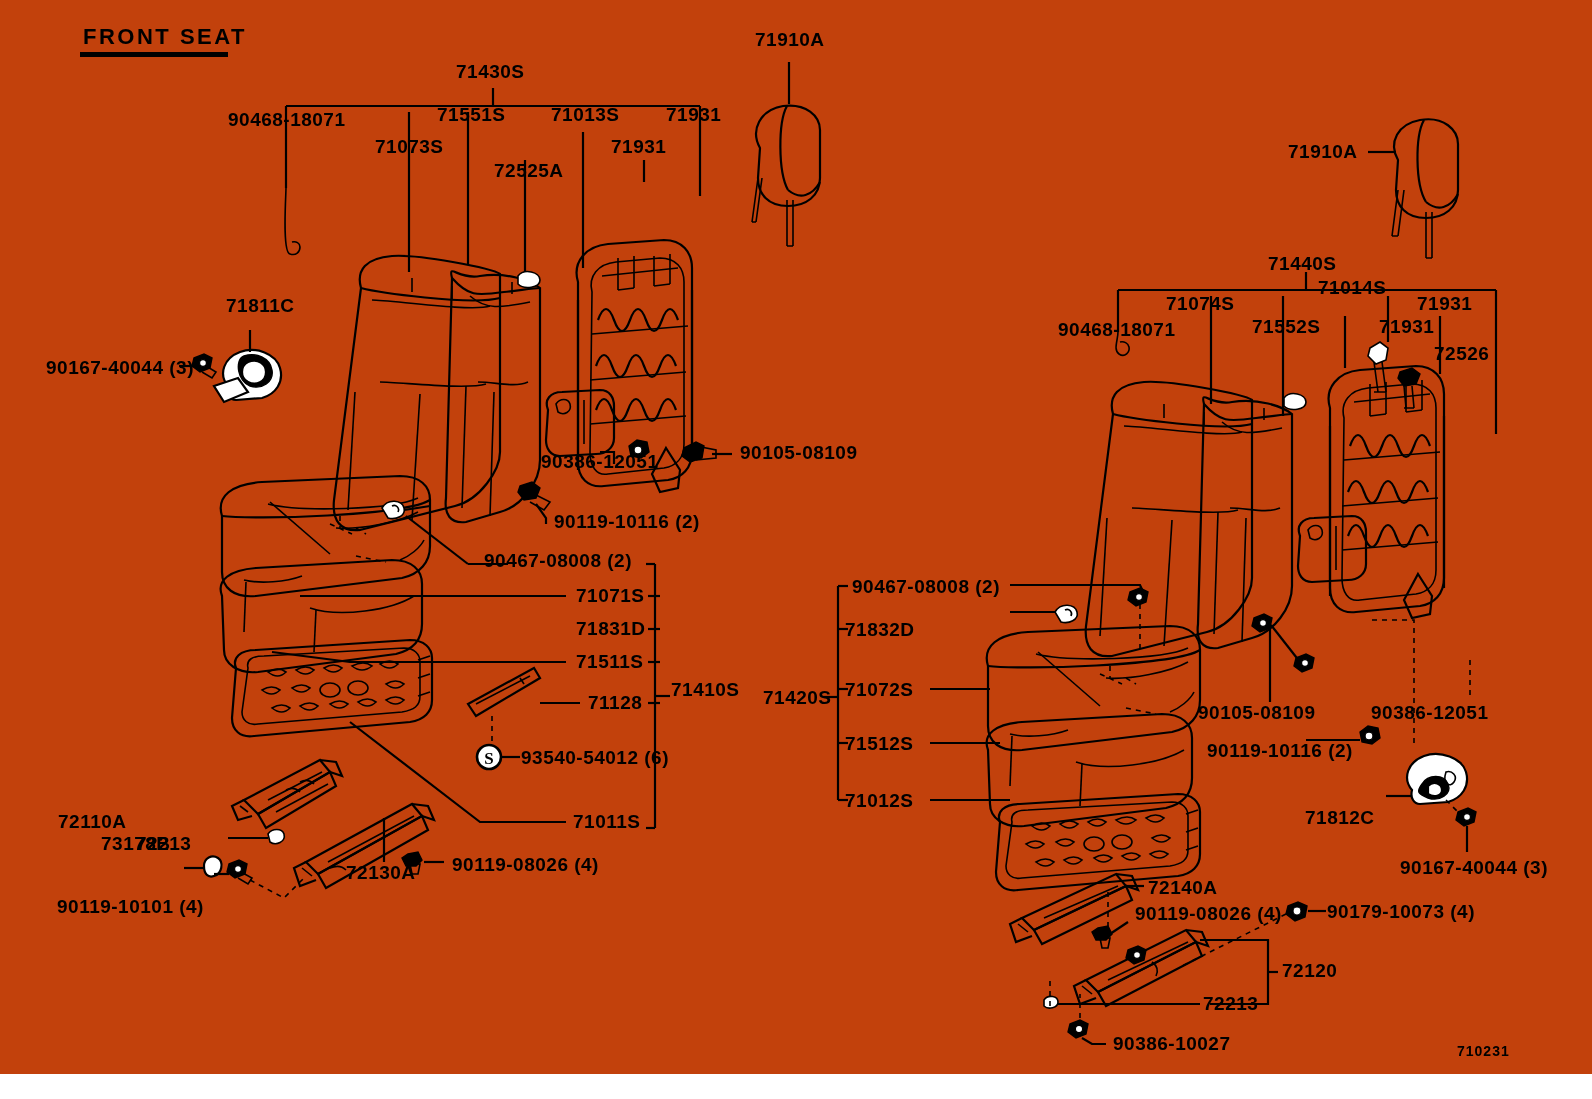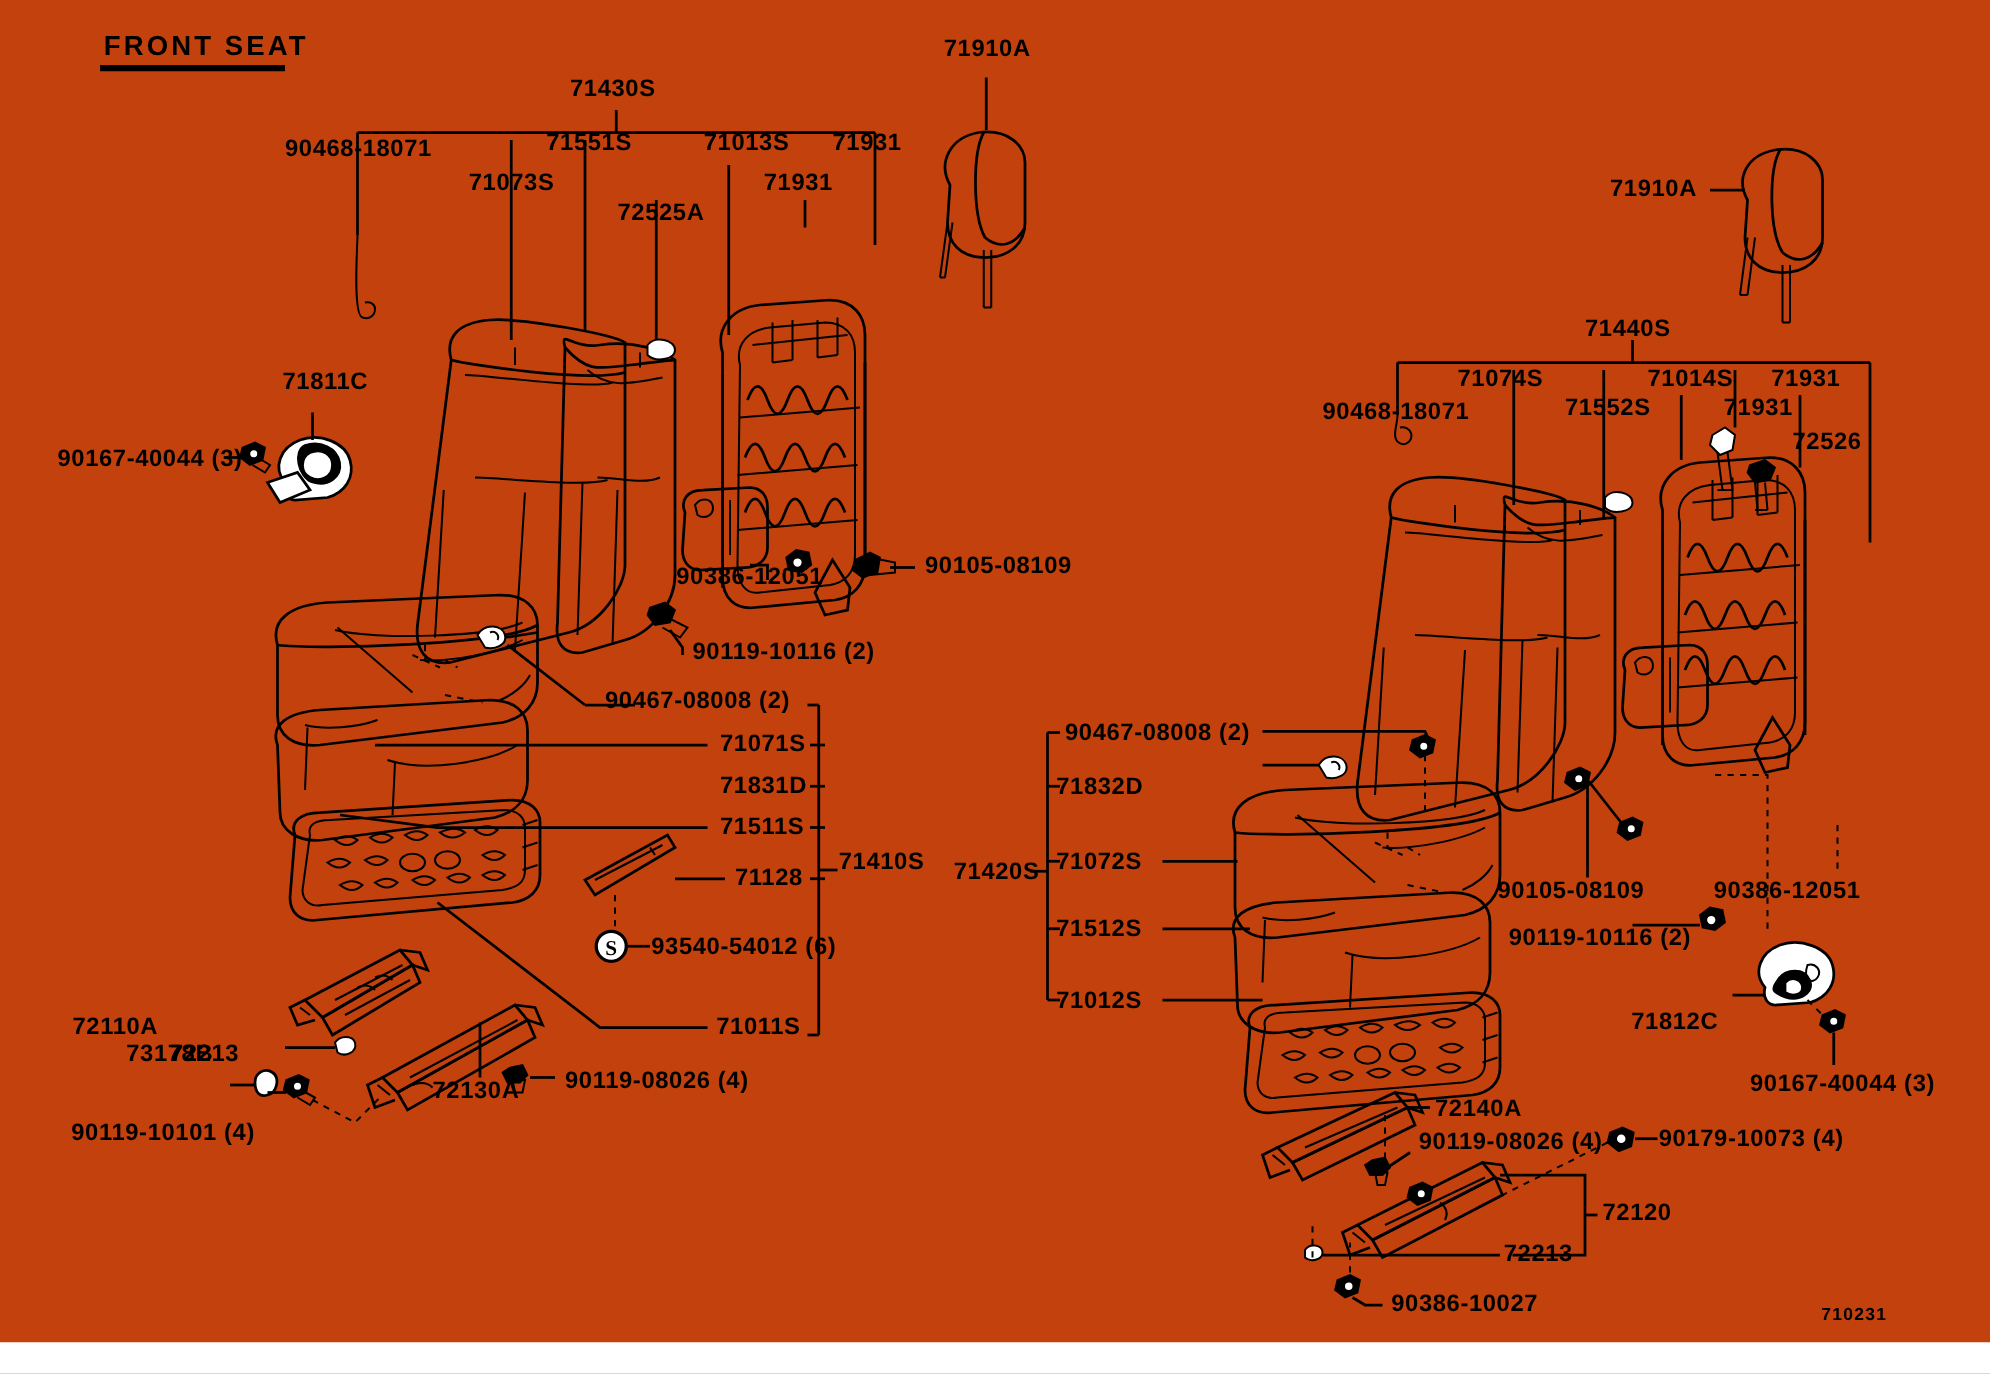--- a/index.html
+++ b/index.html
@@ -525,21 +525,21 @@
       <path class="ln-dash-s" d="M1286 914 L1182 966"></path>
     </g>
 
   </svg>
 
   <div class="lbl" style="left:228px; top:110px;">90468-18071</div>
   <div class="lbl" style="left:456px; top:62px;">71430S</div>
   <div class="lbl" style="left:375px; top:137px;">71073S</div>
   <div class="lbl" style="left:437px; top:105px;">71551S</div>
   <div class="lbl" style="left:494px; top:137px;margin-top:24px;">72525A</div>
-  <div class="lbl" style="left:551px; top:105px;margin-left:12px;">71013S</div>
+  <div class="lbl" style="left:551px; top:105px;">71013S</div>
   <div class="lbl" style="left:611px; top:137px;">71931</div>
   <div class="lbl" style="left:666px; top:105px;">71931</div>
 
   <div class="lbl" style="left:755px; top:30px;">71910A</div>
 
   <div class="lbl" style="left:226px; top:296px;">71811C</div>
   <div class="lbl" style="left:46px; top:358px;">90167-40044 (3)</div>
 
   <div class="lbl" style="left:541px; top:452px;">90386-12051</div>
   <div class="lbl" style="left:740px; top:443px;">90105-08109</div>
@@ -560,21 +560,21 @@
   <div class="lbl" style="left:57px; top:897px;">90119-10101 (4)</div>
   <div class="lbl" style="left:346px; top:863px;">72130A</div>
   <div class="lbl" style="left:452px; top:855px;">90119-08026 (4)</div>
 
   <div class="lbl" style="left:1288px; top:142px;">71910A</div>
 
   <div class="lbl" style="left:1268px; top:254px;">71440S</div>
   <div class="lbl" style="left:1058px; top:320px;">90468-18071</div>
   <div class="lbl" style="left:1166px; top:294px;">71074S</div>
   <div class="lbl" style="left:1252px; top:317px;">71552S</div>
-  <div class="lbl" style="left:1318px; top:294px;">71014S</div>
+  <div class="lbl" style="left:1318px; top:278px;">71014S</div>
   <div class="lbl" style="left:1379px; top:317px;">71931</div>
   <div class="lbl" style="left:1417px; top:294px;">71931</div>
   <div class="lbl" style="left:1434px; top:317px;margin-top:27px;">72526</div>
 
   <div class="lbl" style="left:852px; top:577px;">90467-08008 (2)</div>
   <div class="lbl" style="left:845px; top:620px;">71832D</div>
   <div class="lbl" style="left:845px; top:680px;">71072S</div>
   <div class="lbl" style="left:845px; top:734px;">71512S</div>
   <div class="lbl" style="left:845px; top:791px;">71012S</div>
   <div class="lbl" style="left:763px; top:688px;">71420S</div>

